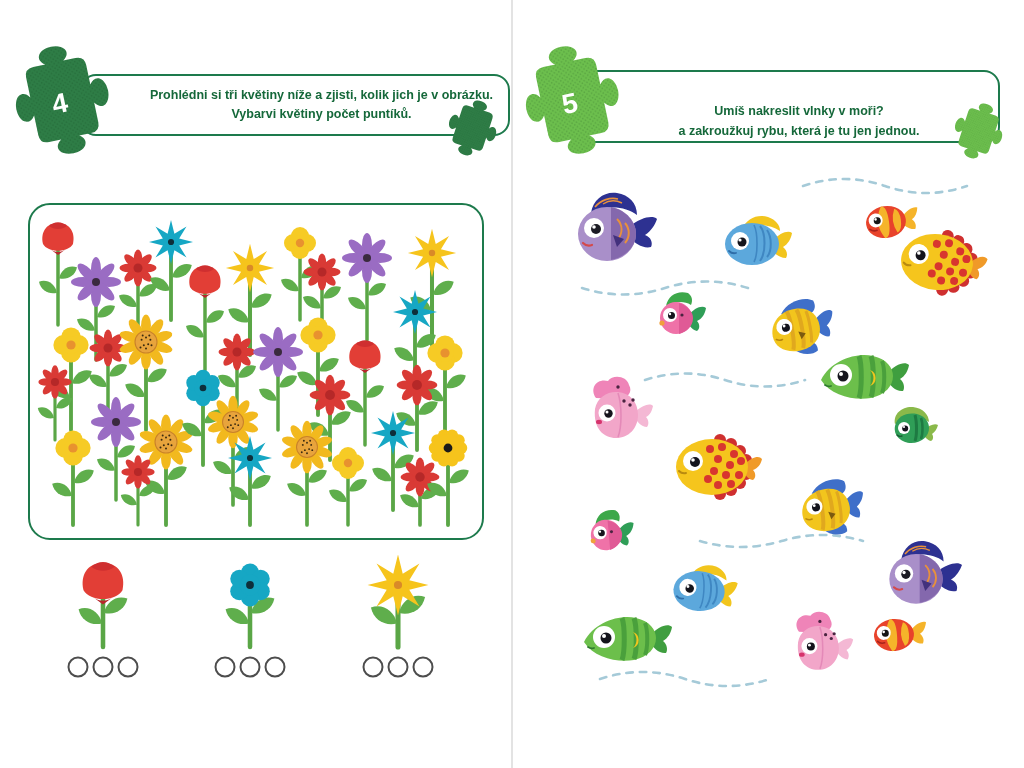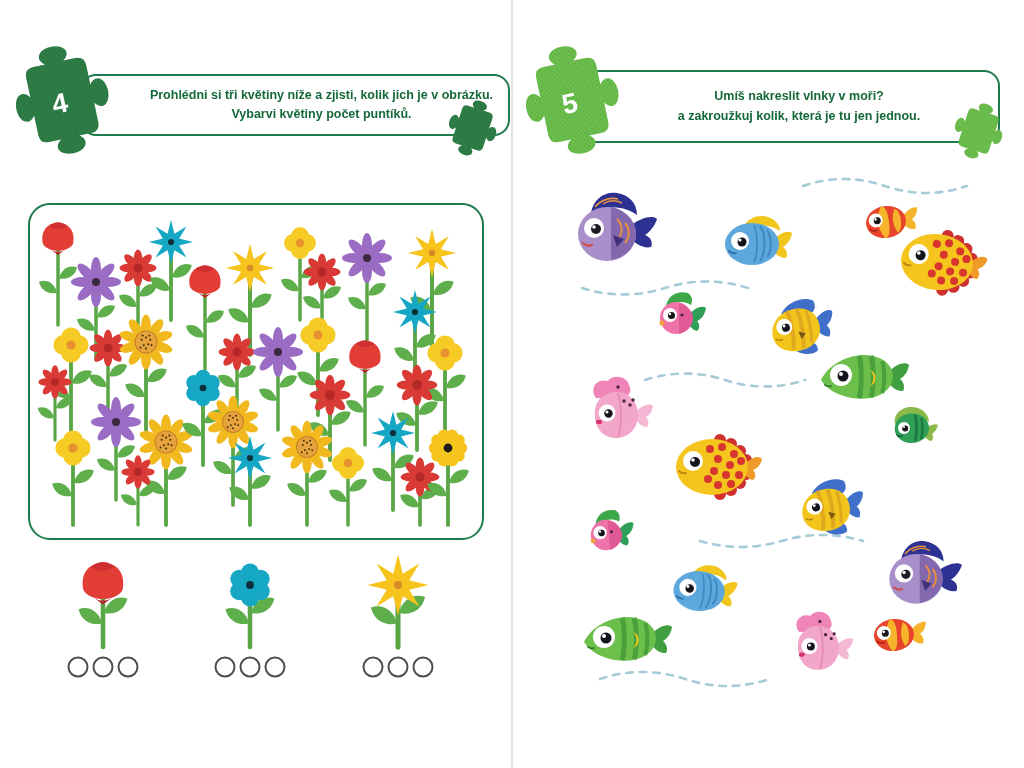--- a/index.html
+++ b/index.html
@@ -4,21 +4,21 @@
 <style>
   html,body{margin:0;padding:0;background:#fff;}
   .canvas{position:relative;width:1024px;height:768px;background:#ffffff;overflow:hidden;
           font-family:"Liberation Sans",sans-serif;}
   .divider{position:absolute;left:511px;top:0;width:2px;height:768px;background:#e3e3e3;}
   .header-box{position:absolute;border:2.5px solid #1d7a4c;border-radius:16px;
               display:flex;flex-direction:column;justify-content:center;align-items:center;
               text-align:center;box-sizing:border-box;background:#fff;}
   .header-box p{margin:0;font-size:12.5px;font-weight:700;color:#15683a;line-height:1.55;}
   .hb-left{left:80px;top:74px;width:430px;height:62px;padding:0 3px 0 56px;}
-  .hb-right{left:574px;top:70px;width:426px;height:73px;padding:0 26px 0 50px;}
+  .hb-right{left:574px;top:70px;width:426px;height:73px;padding:0 26px 0 50px;justify-content:flex-end;}
   .flower-box{position:absolute;left:28px;top:203px;width:456px;height:337px;
               border:2.5px solid #1d7a4c;border-radius:22px;box-sizing:border-box;}
   svg.layer{position:absolute;}
   .pz-num{font-family:"Liberation Sans",sans-serif;font-weight:700;fill:#ffffff;}
 </style>
 </head>
 <body>
 
 <div class="canvas">
 
@@ -529,21 +529,21 @@
         <use href="#leaf-r" transform="translate(1,27.900000000000002) scale(1.45)"></use>
         <use href="#head-starY" transform="scale(1.45)"></use>
       </g>
       <circle cx="373" cy="667" r="9.5" fill="#fff" stroke="#4d4d4d" stroke-width="2"></circle>
       <circle cx="398" cy="667" r="9.5" fill="#fff" stroke="#4d4d4d" stroke-width="2"></circle>
       <circle cx="423" cy="667" r="9.5" fill="#fff" stroke="#4d4d4d" stroke-width="2"></circle>
     </svg>
 
   <div class="header-box hb-right">
     <p>Umíš nakreslit vlnky v moři?</p>
-    <p>a zakroužkuj kolik, která je tu jen jednou.</p>
+    <p>a zakroužkuj rybu, která je tu jen jednou.</p>
   </div>
   <svg class="layer" style="left:514px;top:44px" width="118" height="112" viewBox="-13 -23 128 146">
     <g transform="rotate(-12 50 50)">
       <use href="#puzzle-shape" fill="#6cbf4d"></use>
       <use href="#puzzle-shape" fill="url(#pz-dots)"></use>
       <text class="pz-num" x="46" y="66" font-size="36" text-anchor="middle">5</text>
     </g>
   </svg>
   <svg class="layer" style="left:950px;top:102px" width="58" height="58" viewBox="-13 -23 128 146">
     <g transform="rotate(18 50 50)">

